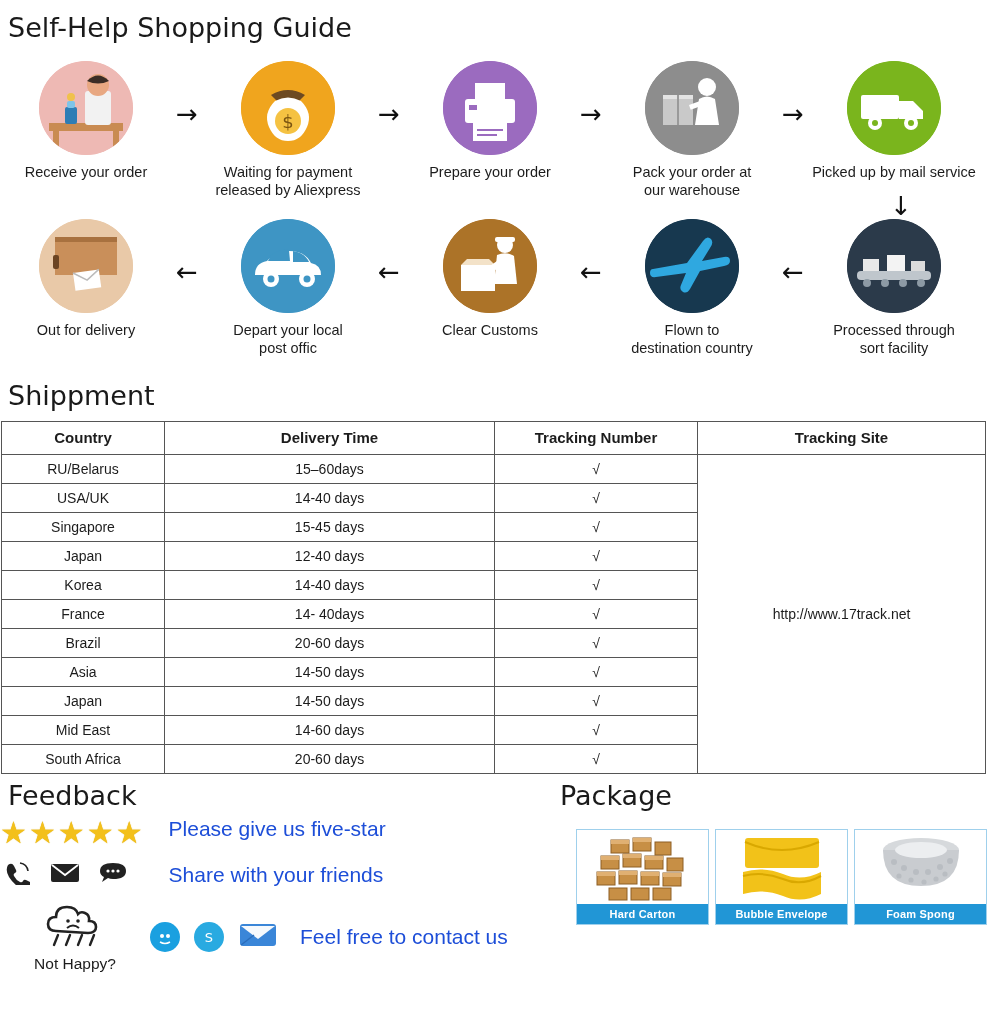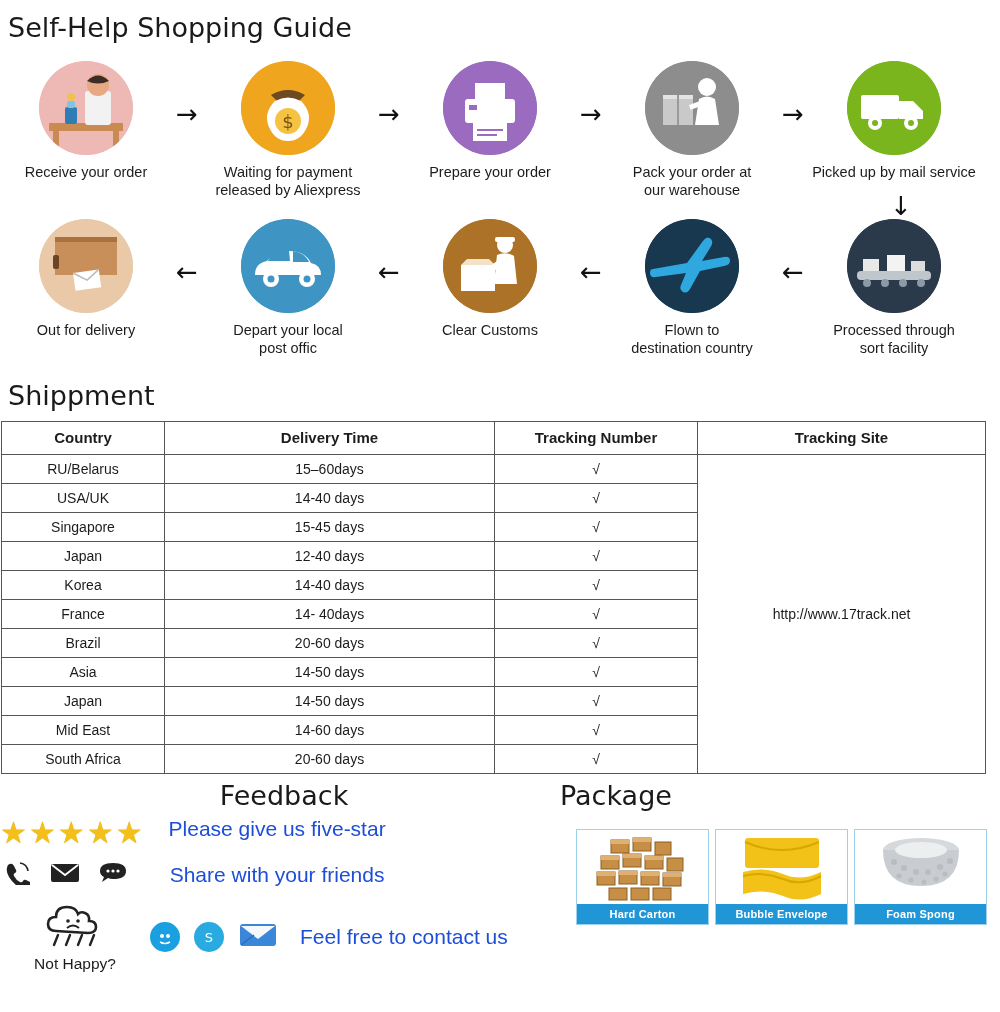--- a/index.html
+++ b/index.html
@@ -128,21 +128,21 @@
   .col-site     { width: 288px; }
   .tick { font-size: 15px; }
   .site-cell { font-size: 15px; color: #333; }
 
   
   .bottom {
     display: flex;
     width: 1000px;
     margin-top: 6px;
   }
-  .feedback { width: 560px; position: relative; text-align: center; }
+  .feedback { width: 560px; position: relative; }
   .package  { width: 440px; position: relative; }
 
   .fb-row {
     display: flex;
     align-items: center;
     margin-top: 6px;
   }
   .fb-icon-col {
     width: 150px;
     display: flex;

